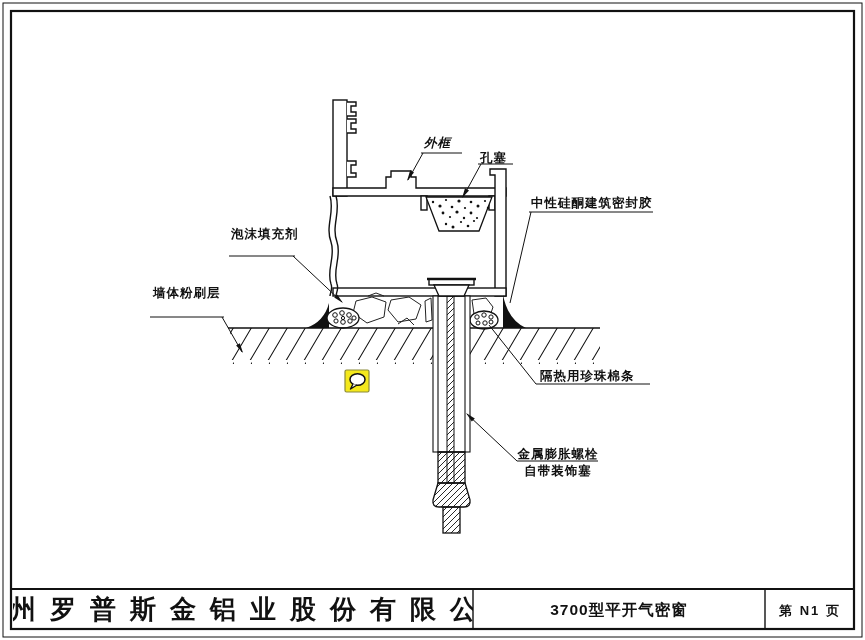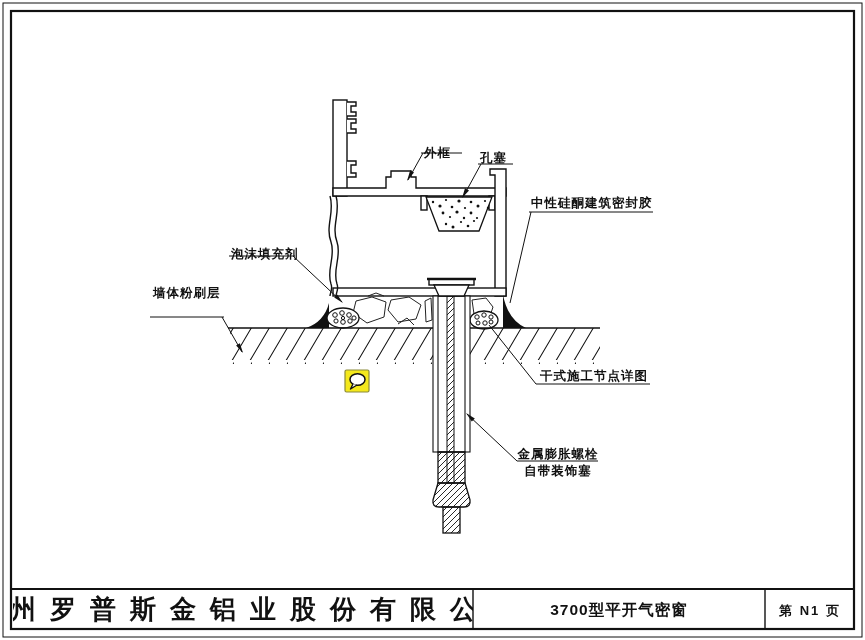--- a/index.html
+++ b/index.html
@@ -182,31 +182,31 @@
     <polygon points="466,413 474.8,418.4 471.8,421.4"></polygon>
   </g>
 
   <g>
     <rect x="345" y="370" width="24" height="22" rx="1.5" fill="#f4e81c" stroke="#8a8a3a" stroke-width="1.2"></rect>
     <ellipse cx="357.5" cy="379.5" rx="7.5" ry="5.8" fill="#fff" stroke="#111" stroke-width="1.5"></ellipse>
     <path d="M353,384 L350.5,389 L357,385" fill="#fff" stroke="#111" stroke-width="1.4" stroke-linejoin="round"></path>
   </g>
 </svg>
 
-<div class="lbl" style="left:424px;top:145px;">外框</div>
+<div class="lbl" style="left:424px;top:135px;font-style:italic;">外框</div>
 
 <div class="lbl" style="left:480px;top:150px;">孔塞</div>
 
 <div class="lbl" style="left:531px;top:195px;">中性硅酮建筑密封胶</div>
 
-<div class="lbl" style="left:231px;top:246px;">泡沫填充剂</div>
+<div class="lbl" style="left:231px;top:226px;">泡沫填充剂</div>
 
 <div class="lbl" style="left:153px;top:285px;">墙体粉刷层</div>
 
-<div class="lbl" style="left:540px;top:368px;">干式施工节点详图</div>
+<div class="lbl" style="left:540px;top:368px;">隔热用珍珠棉条</div>
 
 <div class="lbl lbl-center" style="left:517px;top:446px;width:82px;">金属膨胀螺栓</div>
 
 <div class="lbl lbl-center" style="left:517px;top:463px;width:82px;">自带装饰塞</div>
 
 <div class="titleblock-company">苏州罗普斯金铝业股份有限公司</div>
 
 <div class="titleblock-title">
   <div>3700型平开气密窗</div>
 </div>

